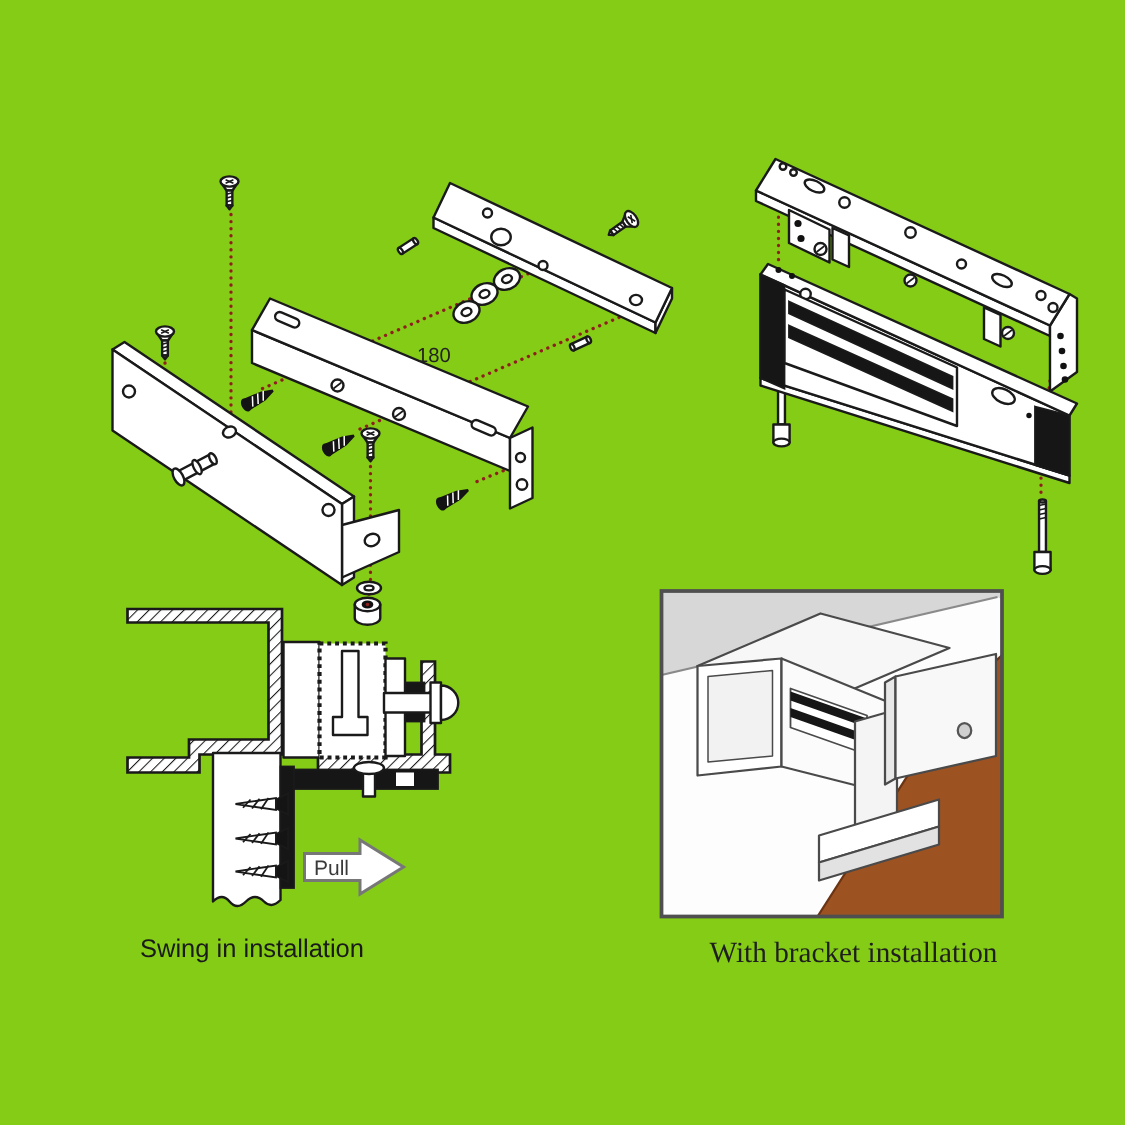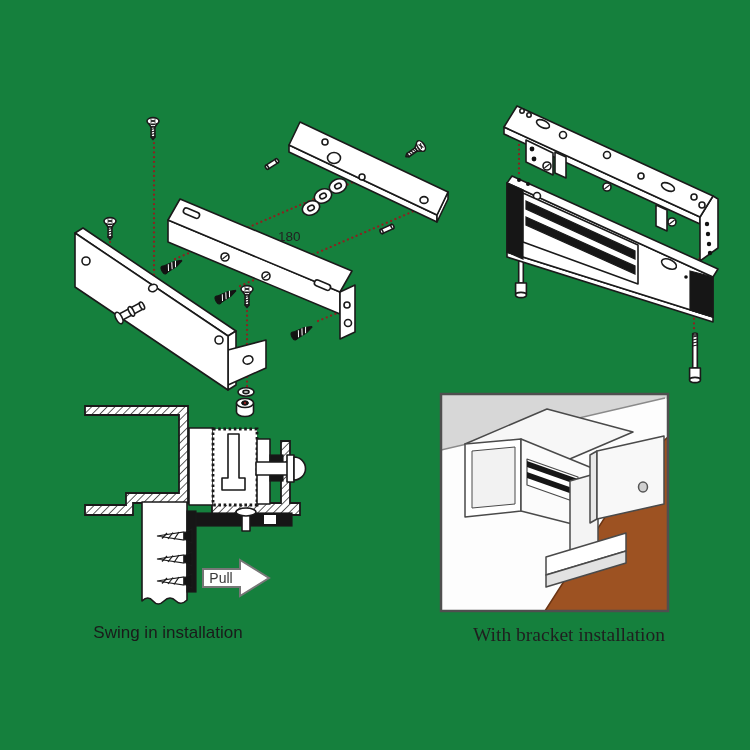--- a/index.html
+++ b/index.html
@@ -1,16 +1,16 @@
 <!DOCTYPE html>
 <html><head>
 <meta charset="utf-8">
 <style>
   html,body{margin:0;padding:0;background:#fff;}
-  #stage{position:relative;width:750px;height:750px;background:#15803d;overflow:hidden;
+  #stage{position:relative;width:750px;height:750px;background:#84cc16;overflow:hidden;
          font-family:"Liberation Sans",sans-serif;}
   svg{position:absolute;left:0;top:0;}
   .lineart{stroke:#1a1a1a;stroke-width:1.6;fill:#fff;stroke-linejoin:round;stroke-linecap:round;}
   .thin{stroke:#1a1a1a;stroke-width:1.1;fill:none;}
   .blackfill{fill:#161616;stroke:#1a1a1a;stroke-width:1.2;}
   .t-dim{font:13.5px "Liberation Sans",sans-serif;fill:#222;}
   .t-pull{font:14px "Liberation Sans",sans-serif;fill:#3a3a3a;}
   .t-cap-sans{font:17px "Liberation Sans",sans-serif;fill:#1a1a1a;}
   .t-cap-serif{font:19.5px "Liberation Serif",serif;fill:#1f1f1f;}
 </style>

